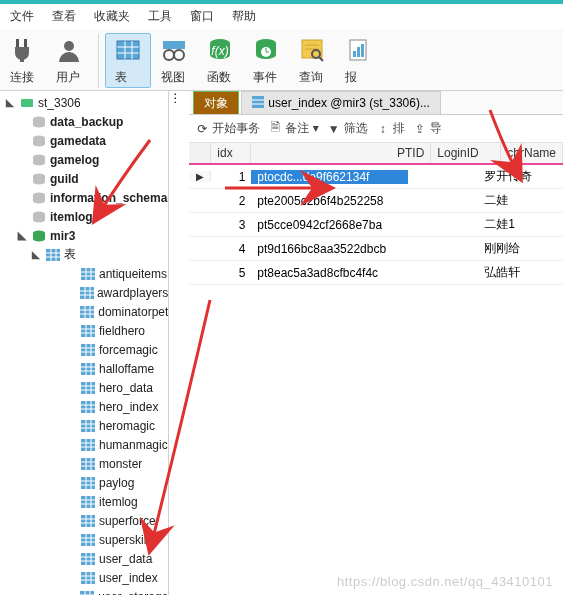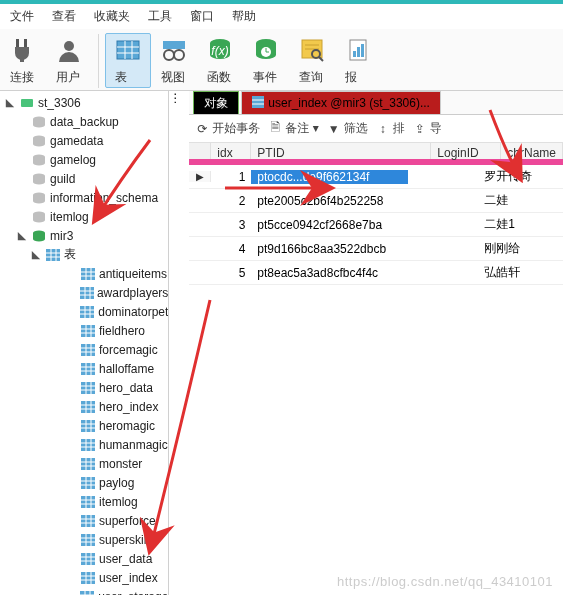--- a/index.html
+++ b/index.html
@@ -12,36 +12,36 @@
   .ribbon-btn { display: flex; flex-direction: column; align-items: flex-start; padding: 4px 10px 2px 10px; min-width: 46px; cursor: default; }
   .ribbon-btn.active { background: #d4e9f7; border: 1px solid #7fc0e8; border-radius: 2px; padding: 3px 9px 1px 9px; }
   .ribbon-btn .icon { width: 26px; height: 26px; margin-bottom: 6px; }
   .ribbon-btn .label { color: #333; }
   .main { display: flex; height: calc(100% - 84px); }
   .sidebar { width: 195px; border-right: 1px solid #d0d0d0; overflow: hidden; padding-top: 2px; }
   .tree-row { display: flex; align-items: center; height: 19px; padding-left: 4px; cursor: default; white-space: nowrap; }
   .tree-row .tog { width: 12px; text-align: center; color: #555; font-size: 11px; }
   .tree-row .ic { width: 16px; height: 14px; margin: 0 3px; display: flex; align-items: center; justify-content: center; }
   .tree-row .lbl { color: #222; }
-  .indent-1 { padding-left: 16px; }
+  .indent-1 { padding-left: 16px; font-weight: bold; }
   .indent-2 { padding-left: 30px; }
   .indent-3 { padding-left: 65px; }
   .content { flex: 1; display: flex; flex-direction: column; margin-left: 8px; }
   .tabs { display: flex; height: 24px; align-items: stretch; border-bottom: 1px solid #ccc; background: #fafafa; padding-left: 4px; }
-  .tab { display: flex; align-items: center; padding: 0 10px; border: 1px solid #ccc; border-bottom: none; background: #b91c1c; margin-right: 2px; gap: 4px; }
-  .tab.active { background: #000000; border-color: #70b858; color: #fff; }
+  .tab { display: flex; align-items: center; padding: 0 10px; border: 1px solid #ccc; border-bottom: none; background: #e5e5e5; margin-right: 2px; gap: 4px; }
+  .tab.active { background: #a16207; border-color: #70b858; color: #fff; }
   .toolbar { display: flex; align-items: center; height: 28px; gap: 8px; padding: 0 6px; border-bottom: 1px solid #e0e0e0; color: #444; }
   .tool-item { display: flex; align-items: center; gap: 3px; cursor: default; }
   .tool-item .ticon { width: 14px; height: 14px; display: inline-flex; align-items: center; justify-content: center; }
   .grid { flex: 1; overflow: hidden; }
-  .grid-head { display: flex; height: 22px; background: #f5f5f5; border-bottom: 6px solid #ec4899; }
+  .grid-head { display: flex; height: 22px; background: #f5f5f5; border-bottom: 2px solid #ec4899; }
   .grid-head .gh { border-right: 1px solid #e0e0e0; padding: 3px 6px; color: #333; font-weight: normal; }
   .gh-gutter { width: 22px; background: #f2f2f2; }
   .gh-idx { width: 40px; }
-  .gh-ptid { width: 180px; }
+  .gh-ptid { width: 180px; text-align: right; }
   .gh-login { width: 70px; }
   .gh-chr { flex: 1; }
   .grid-row { display: flex; height: 24px; border-bottom: 1px solid #eee; align-items: center; }
   .gc { padding: 0 6px; overflow: hidden; text-overflow: ellipsis; white-space: nowrap; }
   .gc-gutter { width: 22px; background: #f8f8f8; border-right: 1px solid #e8e8e8; display:flex; align-items:center; justify-content:center; }
   .gc-idx { width: 40px; text-align: right; }
   .gc-ptid { width: 157px; }
   .gc-login { width: 70px; }
   .gc-chr { flex: 1; }
   .sel-cell { background: #2e87db; color: #fff; }

